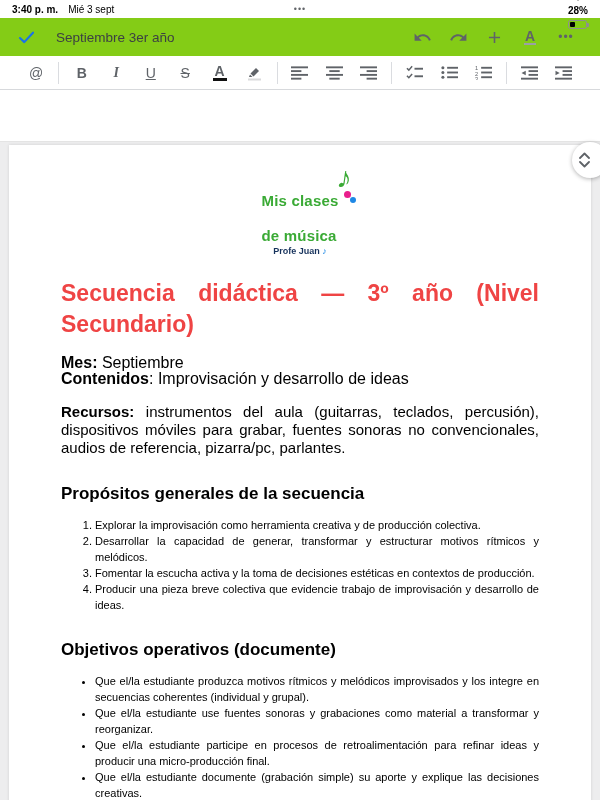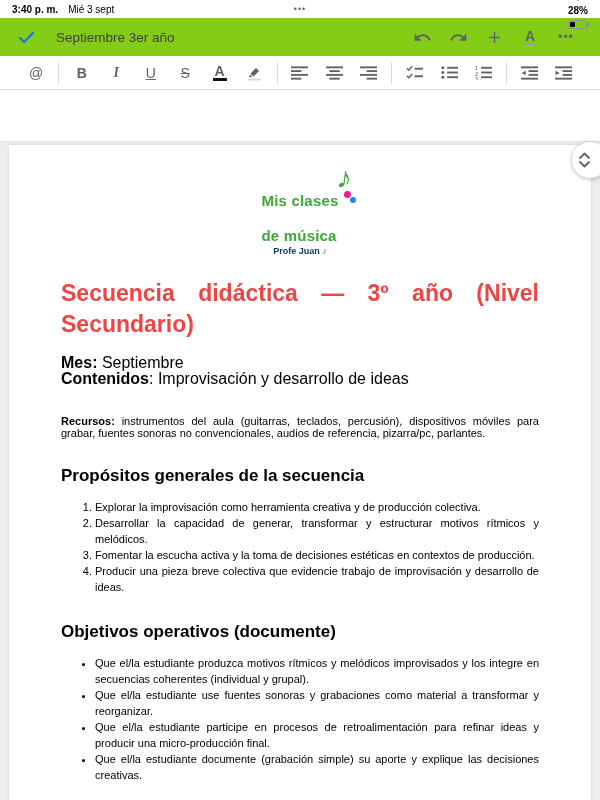--- a/index.html
+++ b/index.html
@@ -71,21 +71,21 @@
   .logo-line { color:#3aaa35; font-weight:800; font-size:15px; line-height:14px; letter-spacing:.2px;margin-top:21px; }
   .clef { position:absolute; right:-13px; top:-10px; color:#3aaa35; font-weight:800; font-size:30px; line-height:30px; transform:rotate(8deg); }
   .dot-pink { position:absolute; right:-12px; top:18px; width:7px; height:7px; border-radius:50%; background:#e91e8c; }
   .dot-blue { position:absolute; right:-17px; top:24px; width:6px; height:6px; border-radius:50%; background:#1e88e5; }
   .logo-sub { color:#16325c; font-weight:700; font-size:9px; margin-top:3px; text-align:center; }
   .logo-sub .note { color:#1e88e5; font-size:9px; }
 
   
   .doc-h1 { font-size:23px; font-weight:700; color:#ef4444; line-height:31px; text-align:justify; margin-top:20px; }
   .meta { margin-top:15px; font-size:16px; line-height:16px; color:#000; }
-  .para { margin-top:28px; font-size:11px; line-height:12px; color:#000; text-align:justify; }
+  .para { margin-top:16px; font-size:15px; line-height:18px; color:#000; text-align:justify; }
   .doc-h2 { font-size:17px; font-weight:700; color:#000; margin-top:26px; line-height:22px; }
   ol.doc-list, ul.doc-list { margin-top:12px; padding-left:34px; font-size:11px; line-height:16px; color:#000; }
   .doc-list li { text-align:justify; margin-bottom:0; }
   b { font-weight:700; }
 </style>
 </head>
 <body>
 
 <div class="screen">
 

